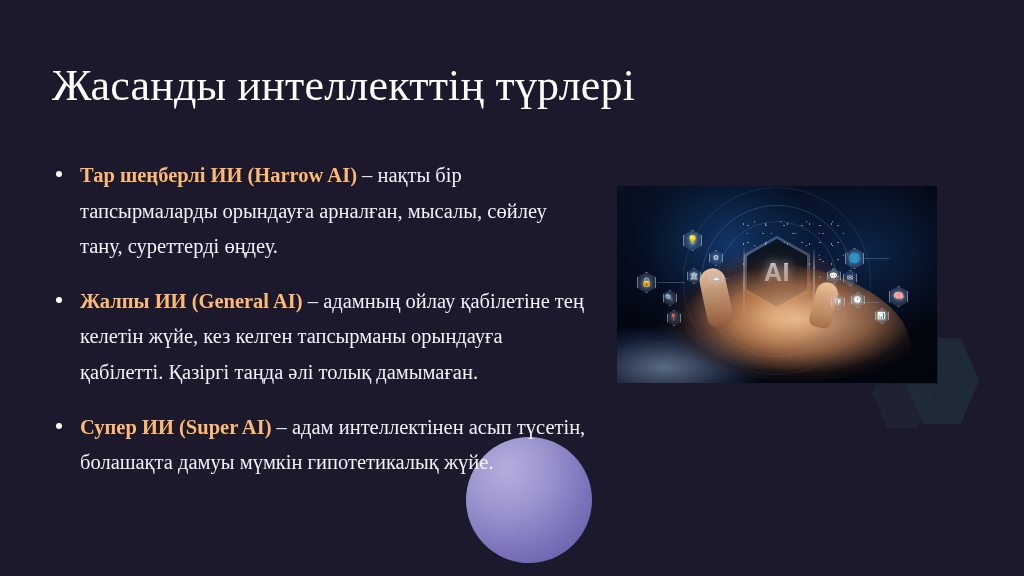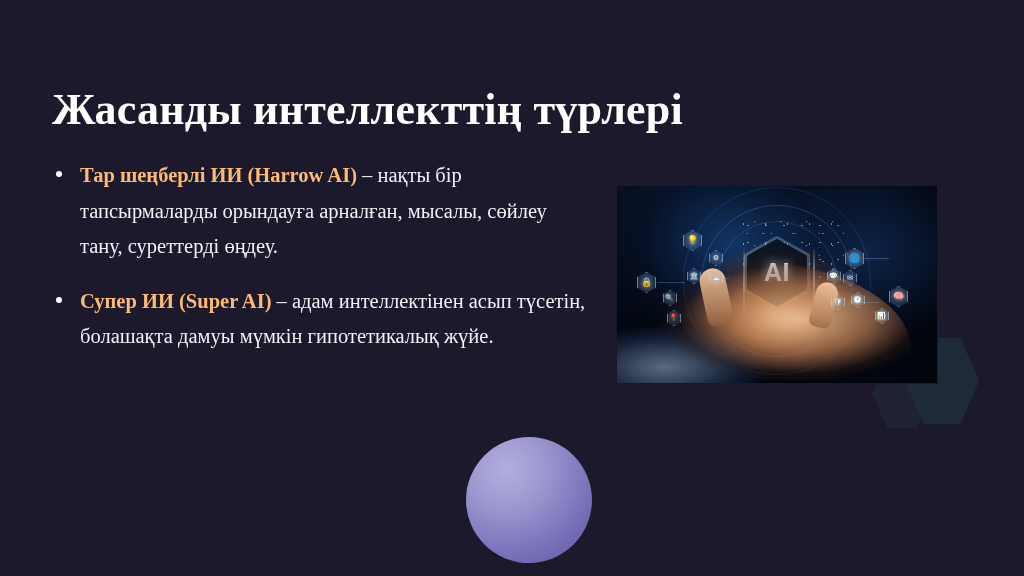--- a/index.html
+++ b/index.html
@@ -46,26 +46,26 @@
     height: 126px;
     border-radius: 50%;
     background:
       radial-gradient(circle at 32% 26%, #b3aede 0%, #9c96cf 32%, #7d76bd 62%, #6d67b0 80%, #615ca4 100%);
   }
 
   
   #title {
     position: absolute;
     left: 52px;
-    top: 86px;
+    top: 62px;
     width: 700px;
     color: #ffffff;
     font-size: 44px;
     line-height: 1.08;
-    font-weight: 700;
+    font-weight: 400;
     letter-spacing: .2px;
     white-space: nowrap;
   }
 
   
   #bullets {
     position: absolute;
     left: 48px;
     top: 158px;
     width: 540px;
@@ -230,20 +230,24 @@
 
   <div id="title">Жасанды интеллекттің түрлері</div>
 
   <div id="bullets">
 
     <div class="bullet">
       <span class="dot"></span>
       <b>Тар шеңберлі ИИ (Harrow AI)</b><span> – нақты бір тапсырмаларды орындауға арналған, мысалы, сөйлеу тану, суреттерді өңдеу.</span>
     </div>
 
+    <div class="bullet">
+      <span class="dot"></span>
+      <b>Жалпы ИИ (General AI)</b><span> – адамның ойлау қабілетіне тең келетін жүйе, кез келген тапсырманы орындауға қабілетті. Қазіргі таңда әлі толық дамымаған.</span>
+    </div>
 
     <div class="bullet">
       <span class="dot"></span>
       <b>Супер ИИ (Super AI)</b><span> – адам интеллектінен асып түсетін, болашақта дамуы мүмкін гипотетикалық жүйе.</span>
     </div>
 
   </div>
 
   <div id="picture-frame">
     <div id="picture">

